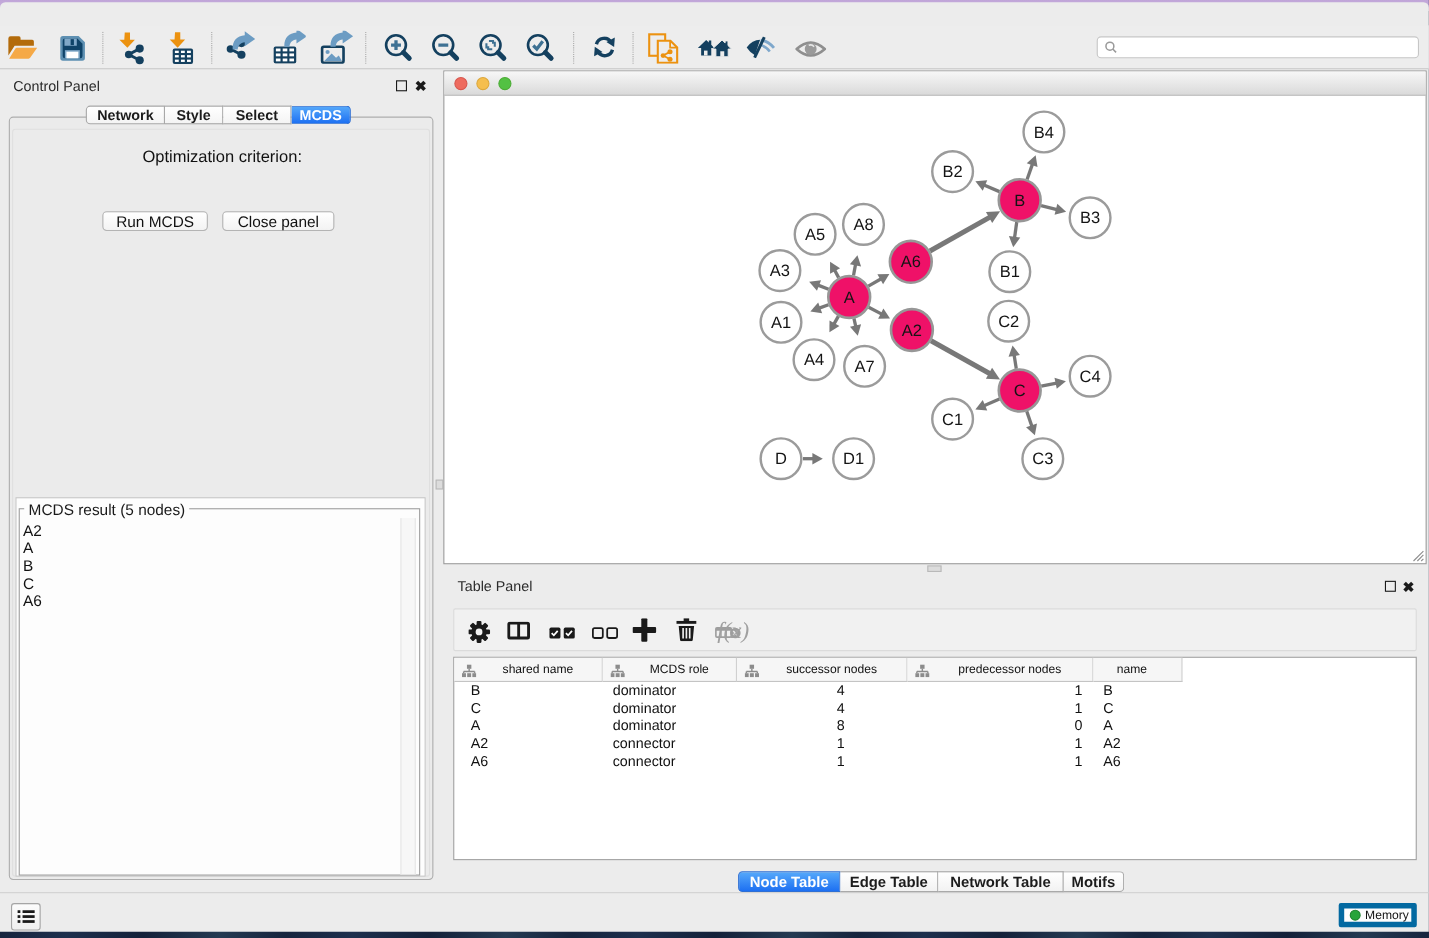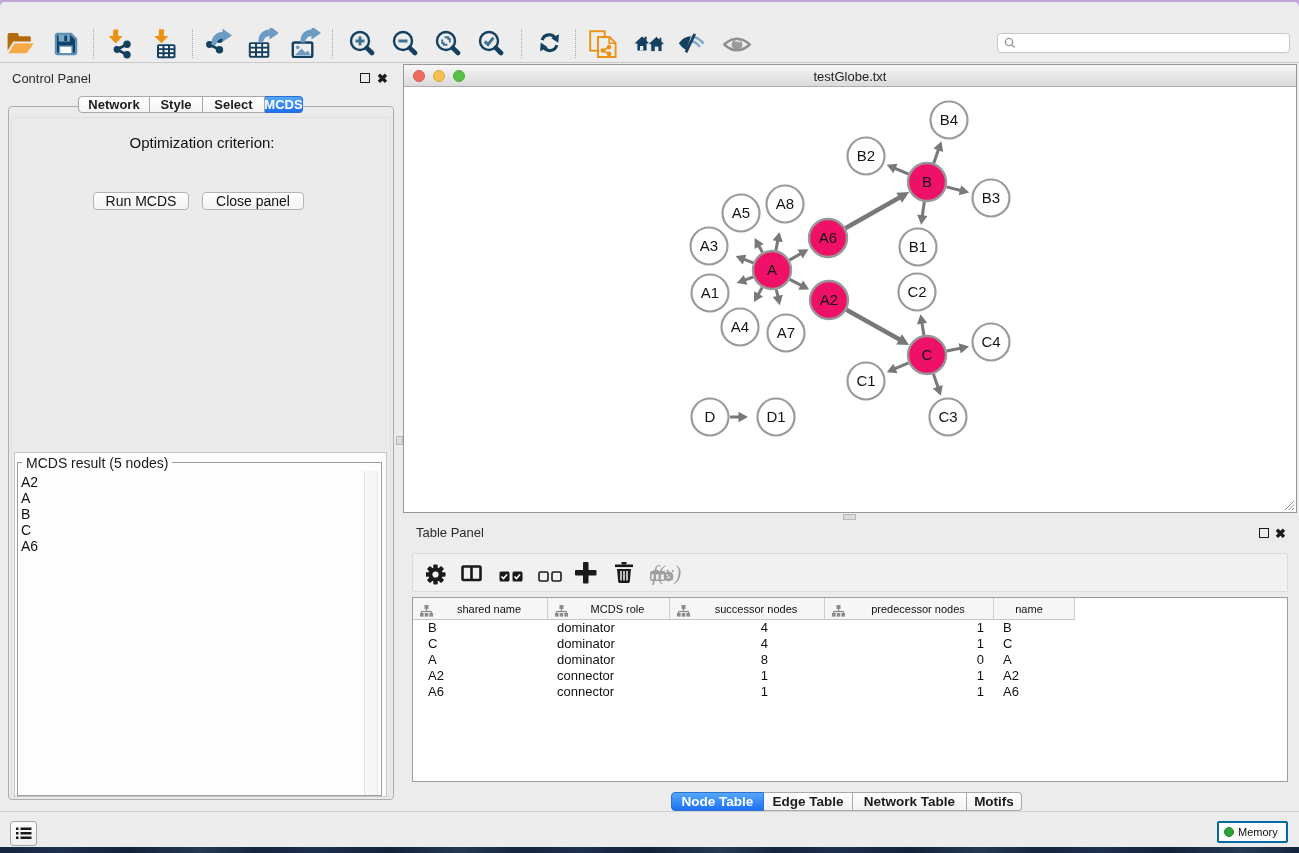--- a/index.html
+++ b/index.html
@@ -45,21 +45,21 @@
 #scrollpane { position:absolute; background:#FDFDFD; border:1px solid #C5C5C5; }
 #titledborder { position:absolute; border:1px solid #9E9E9E; }
 #grouplabel { position:absolute; background:#FDFDFD; padding:0 4px; font-size:14px; color:#1A1A1A; }
 #mcdsitems { position:absolute; font-size:14px; color:#111; }
 #mcdsitems .item { height:16px; line-height:16px; }
 #scrolltrack { position:absolute; background:#F7F7F7;
   border-left:1px solid #E5E5E5; border-right:1px solid #E5E5E5; }
 #statusline { position:absolute; width:100%; height:0; border-top:1px solid #D2D2D2; }
 #listbtn { position:absolute; background:linear-gradient(#FCFCFC,#EFEFEF);
   border:1px solid #A5A5A5; border-radius:3px; }
-#memory { position:absolute; background:#FDFDFD; border:2px solid #0369a1; border-radius:2px;
+#memory { position:absolute; background:#FDFDFD; border:5px solid #0369a1; border-radius:2px;
   font-size:11px; color:#111; display:flex; align-items:center; }
 #memory .dot { width:10px; height:10px; border-radius:50%;
   background:#27A43B; border:1px solid #1E8630; margin:0 4px 0 5px; }
 #netwin { position:absolute; background:#fff; border:1px solid #989898; }
 #nettitle { position:absolute; left:0; top:0; width:100%; height:22px;
   background:linear-gradient(#F7F7F7,#DADADA); border-bottom:1px solid #ADADAD; }
 #nettitle .title { position:absolute; width:100%; text-align:center; top:4px;
   font-size:13px; color:#242424; }
 .grip { position:absolute; right:1px; bottom:1px; }
 #tptoolbar { position:absolute; background:#F1F1F1; border:1px solid #DBDBDB; border-radius:2px; }
@@ -209,21 +209,21 @@
     <div class="panel-title" style="left:12px;top:69px;">Control Panel</div>
     <div class="abs sq" style="left:360px;top:71px;"></div>
     <div class="abs xx" style="left:377px;top:71px;">✖</div>
     <div id="cpbox" style="left:8px;top:104px;width:386px;height:694px;">
       <div id="cpinner"></div>
     </div>
     <div class="tabs" style="left:78px;top:94px;width:241px;height:17px;">
       <div class="tab first" style="width:72px">Network</div>
       <div class="tab " style="width:53px">Style</div>
       <div class="tab " style="width:62px">Select</div>
-      <div class="tab last sel" style="width:38px">MCDS</div>
+      <div class="tab last sel" style="width:54px">MCDS</div>
     </div>
     <div class="abs" style="left:4px;top:132px;width:396px;text-align:center;font-size:15px;color:#111">Optimization criterion:</div>
     <div class="btn" style="left:93px;top:190px;width:96px;height:17.5px;">Run MCDS</div>
     <div class="btn" style="left:202px;top:190px;width:102px;height:17.5px;">Close panel</div>
     <div id="scrollpane" style="left:14px;top:450px;width:373px;height:345px;"></div>
     <div id="titledborder" style="left:17px;top:460px;width:365px;height:334px;"></div>
     <div id="mcdsitems" style="left:21px;top:472px;width:300px;height:90px;">
       <div class="item">A2</div>
       <div class="item">A</div>
       <div class="item">B</div>
@@ -244,21 +244,20 @@
         </g>
       </svg></div>
     <div id="memory" style="left:1217px;top:818.5px;width:71px;height:22.5px;"><div class="dot"></div>Memory</div>
     <div class="abs" style="left:396px;top:434px;width:7px;height:9px;background:#DCDCDC;border:1px solid #B9B9B9"></div>
     <div class="abs" style="left:843px;top:511.5px;width:13px;height:6px;background:#DCDCDC;border:1px solid #B9B9B9"></div>
     <div id="netwin" style="left:403px;top:62px;width:894px;height:449px;">
       <div id="nettitle">
         <div class="light" style="left:9px;top:5px;background:#EE6B5F;border:1px solid #D85850"></div>
         <div class="light" style="left:29px;top:5px;background:#F5BE4E;border:1px solid #DDA83E"></div>
         <div class="light" style="left:49px;top:5px;background:#53C143;border:1px solid #4DAD37"></div>
-        <div class="title">testGlobe.txt</div>
       </div>
       <svg class="grip" width="12" height="12" viewBox="0 0 12 12">
         <line x1="2" y1="11" x2="11" y2="2" stroke="#8C8C8C" stroke-width="1"></line>
         <line x1="5.5" y1="11" x2="11" y2="5.5" stroke="#8C8C8C" stroke-width="1"></line>
         <line x1="9" y1="11" x2="11" y2="9" stroke="#8C8C8C" stroke-width="1"></line>
       </svg>
     </div>
     <svg width="892" height="426" style="position:absolute;left:404px;top:84px;">
       <line x1="349.2" y1="191.0" x2="340.7" y2="194.1" stroke="#787878" stroke-width="3.0"></line>
       <polygon points="332.7,197.1 339.8,188.9 343.4,198.7" fill="#787878"></polygon>

